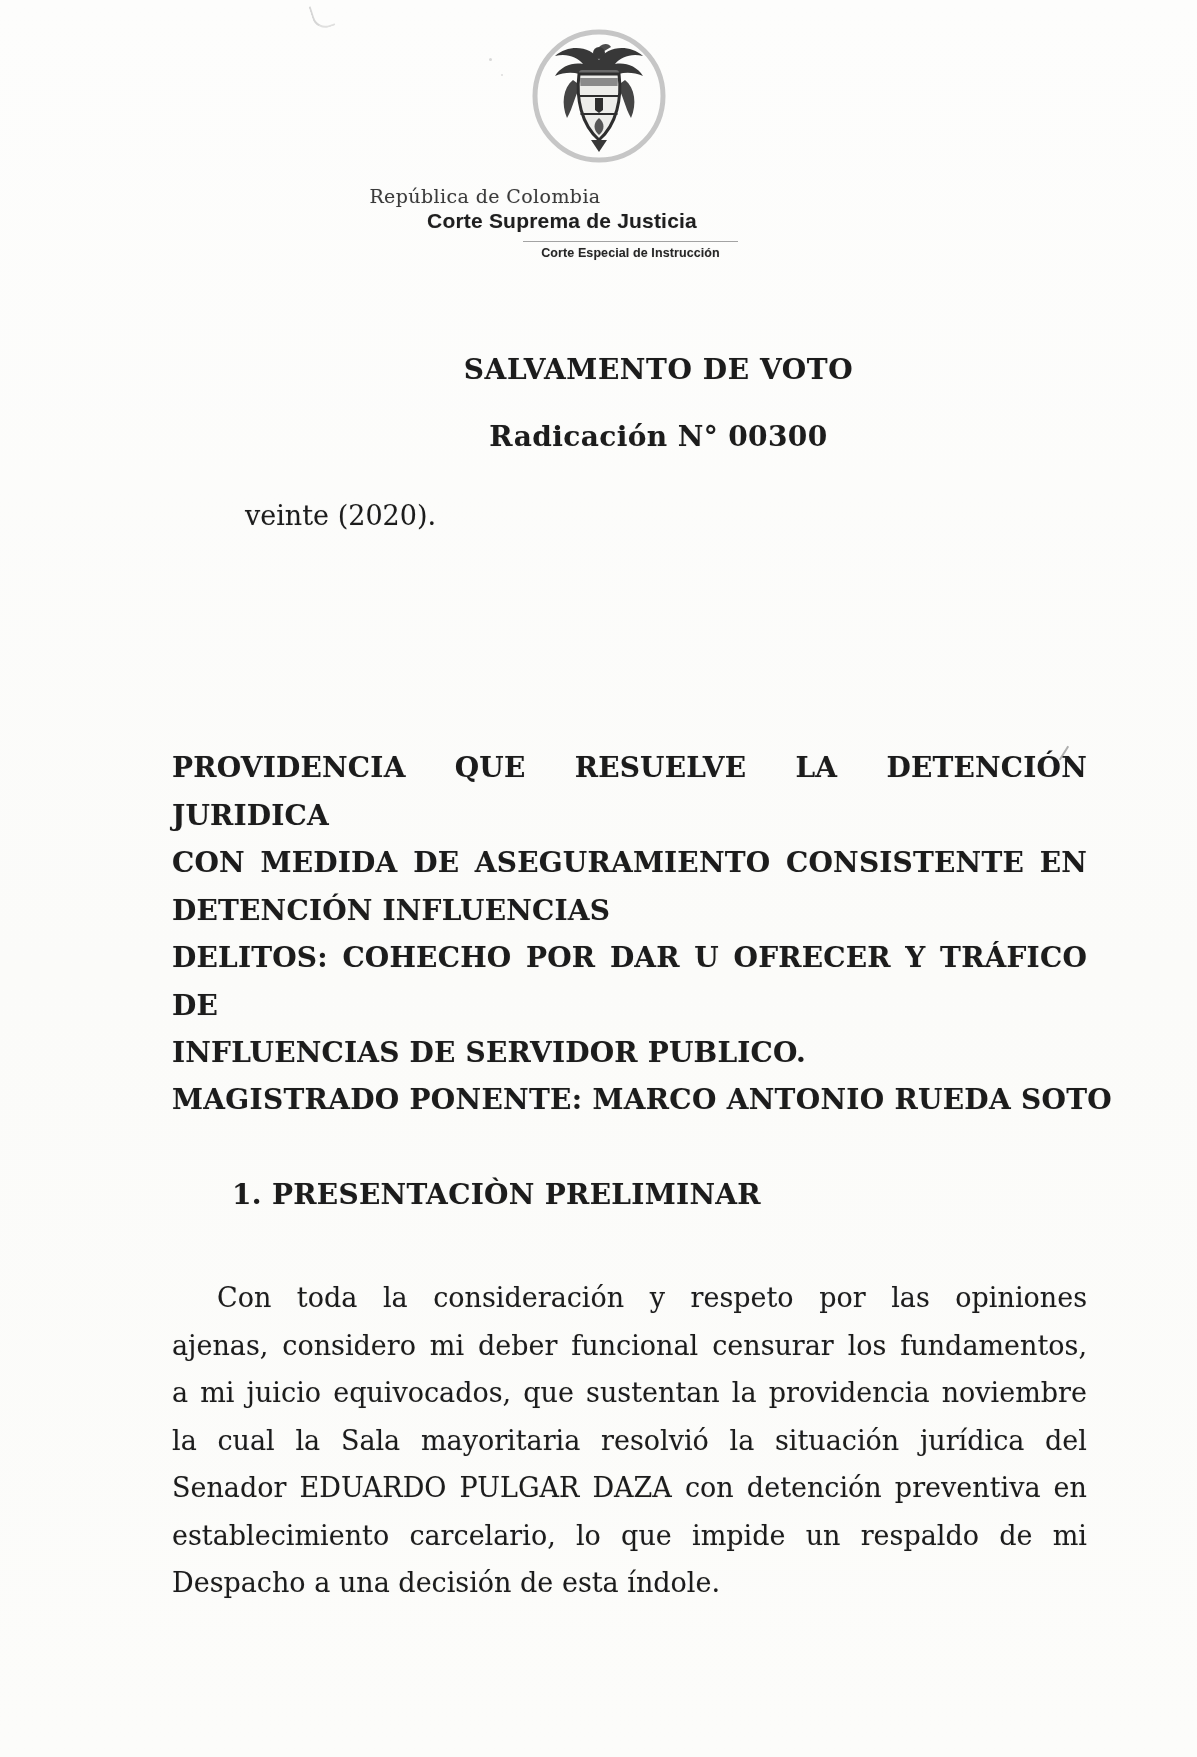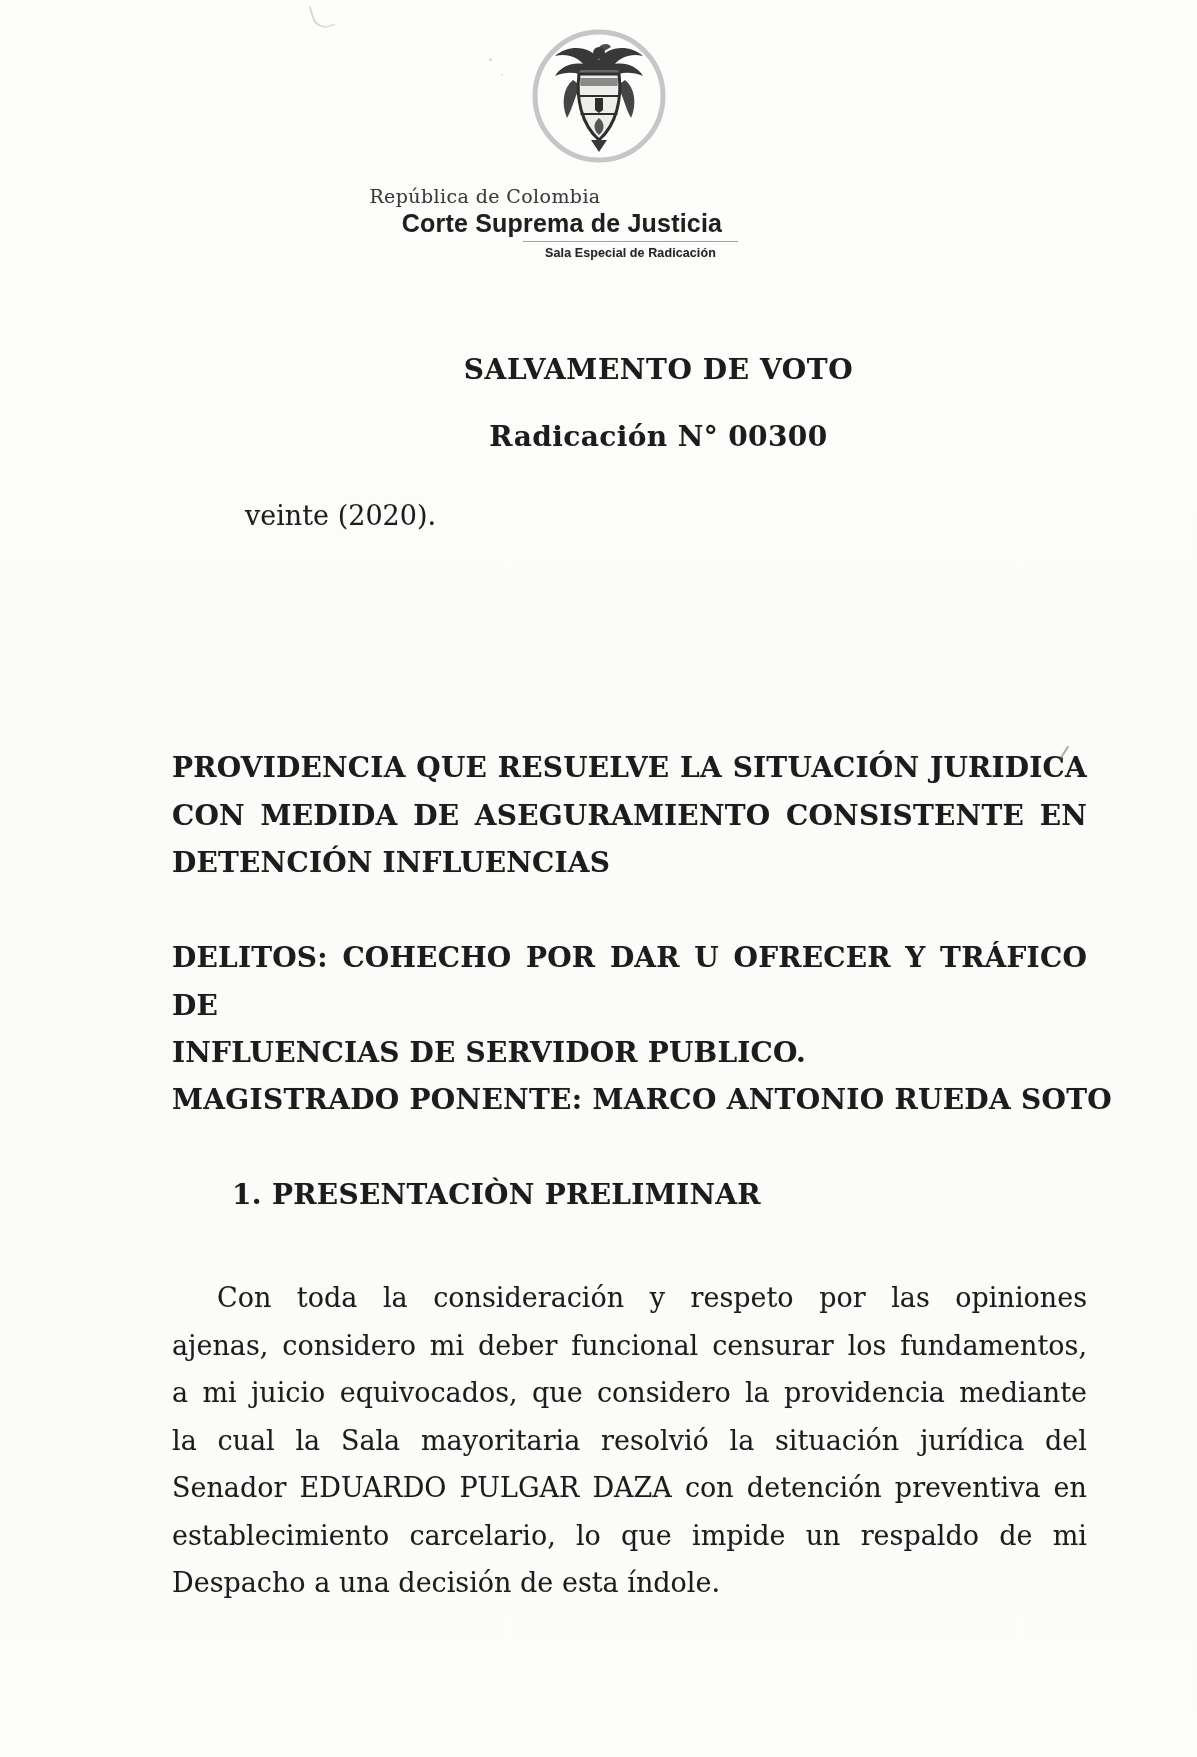--- a/index.html
+++ b/index.html
@@ -20,21 +20,21 @@
 
   
   .emblem { left:529px; top:26px; width:140px; height:140px; }
   .hdr-republic {
     top:185px; left:0; width:970px; text-align:center;
     font-size:19px; color:#3b3b3b; letter-spacing:.4px;
   }
   .hdr-court {
     top:209px; left:0; width:1124px; text-align:center;
     font-family:"Liberation Sans", sans-serif; font-weight:bold;
-    font-size:25px; color:#1f1f1f; letter-spacing:.2px;
+    font-size:21px; color:#1f1f1f; letter-spacing:.2px;
   }
   .hdr-rule { top:241px; left:523px; width:215px; border-top:1.5px solid #a3a3a3; }
   .hdr-chamber {
     top:246px; left:523px; width:215px; text-align:center;
     font-family:"Liberation Sans", sans-serif; font-weight:bold;
     font-size:12.5px; color:#262626; letter-spacing:.1px;
   }
 
   
   .doc-title {
@@ -99,49 +99,49 @@
     <line x1="50.5" y1="70" x2="89.5" y2="70" stroke="#2e2e2e" stroke-width="2"></line>
     <line x1="51.5" y1="88" x2="88.5" y2="88" stroke="#2e2e2e" stroke-width="2"></line>
     <path d="M66 72 L74 72 L74 84 L70 87 L66 84 Z" fill="#2e2e2e"></path>
     <path d="M70 92 C76 97 76 104 70 109 C64 104 64 97 70 92 Z" fill="#555555"></path>
     <path d="M62 114 L78 114 L70 126 Z" fill="#383838"></path>
   </svg>
 
   <div class="abs hdr-republic">República de Colombia</div>
   <div class="abs hdr-court">Corte Suprema de Justicia</div>
   <div class="abs hdr-rule"></div>
-  <div class="abs hdr-chamber">Sala Especial de Radicación</div>
+  <div class="abs hdr-chamber">Corte Especial de Instrucción</div>
 
   <div class="abs doc-title">SALVAMENTO DE VOTO</div>
   <div class="abs doc-case">Radicación N° 00300</div>
 
   <div class="abs col para body-font indent-lg p-date">
       <div class="jline">veinte (2020).</div>
     </div>
 
 
   <div class="abs col para bold-font p-providencia">
-      <div class="jline">PROVIDENCIA QUE RESUELVE LA SITUACIÓN JURIDICA</div>
+      <div class="jline">PROVIDENCIA QUE RESUELVE LA DETENCIÓN JURIDICA</div>
       <div class="jline">CON MEDIDA DE ASEGURAMIENTO CONSISTENTE EN</div>
       <div class="jline">DETENCIÓN INFLUENCIAS</div>
     </div>
 
   <div class="abs col para bold-font p-delitos">
       <div class="jline">DELITOS: COHECHO POR DAR U OFRECER Y TRÁFICO DE</div>
       <div class="jline">INFLUENCIAS DE SERVIDOR PUBLICO.</div>
     </div>
 
   <div class="abs heading-line h-magistrado">MAGISTRADO PONENTE: MARCO ANTONIO RUEDA SOTO</div>
 
   <div class="abs heading-line h-section">1. PRESENTACIÒN PRELIMINAR</div>
 
   <div class="abs col para body-font indent-sm p-body">
       <div class="jline">Con toda la consideración y respeto por las opiniones</div>
       <div class="jline">ajenas, considero mi deber funcional censurar los fundamentos,</div>
-      <div class="jline">a mi juicio equivocados, que considero la providencia mediante</div>
+      <div class="jline">a mi juicio equivocados, que sustentan la providencia noviembre</div>
       <div class="jline">la cual la Sala mayoritaria resolvió la situación jurídica del</div>
       <div class="jline">Senador EDUARDO PULGAR DAZA con detención preventiva en</div>
       <div class="jline">establecimiento carcelario, lo que impide un respaldo de mi</div>
       <div class="jline">Despacho a una decisión de esta índole.</div>
     </div>
 
   <div class="artifact smudge-j"></div>
   <div class="artifact speck-1"></div>
   <div class="artifact speck-2"></div>
   <div class="artifact edge-slash"></div>

